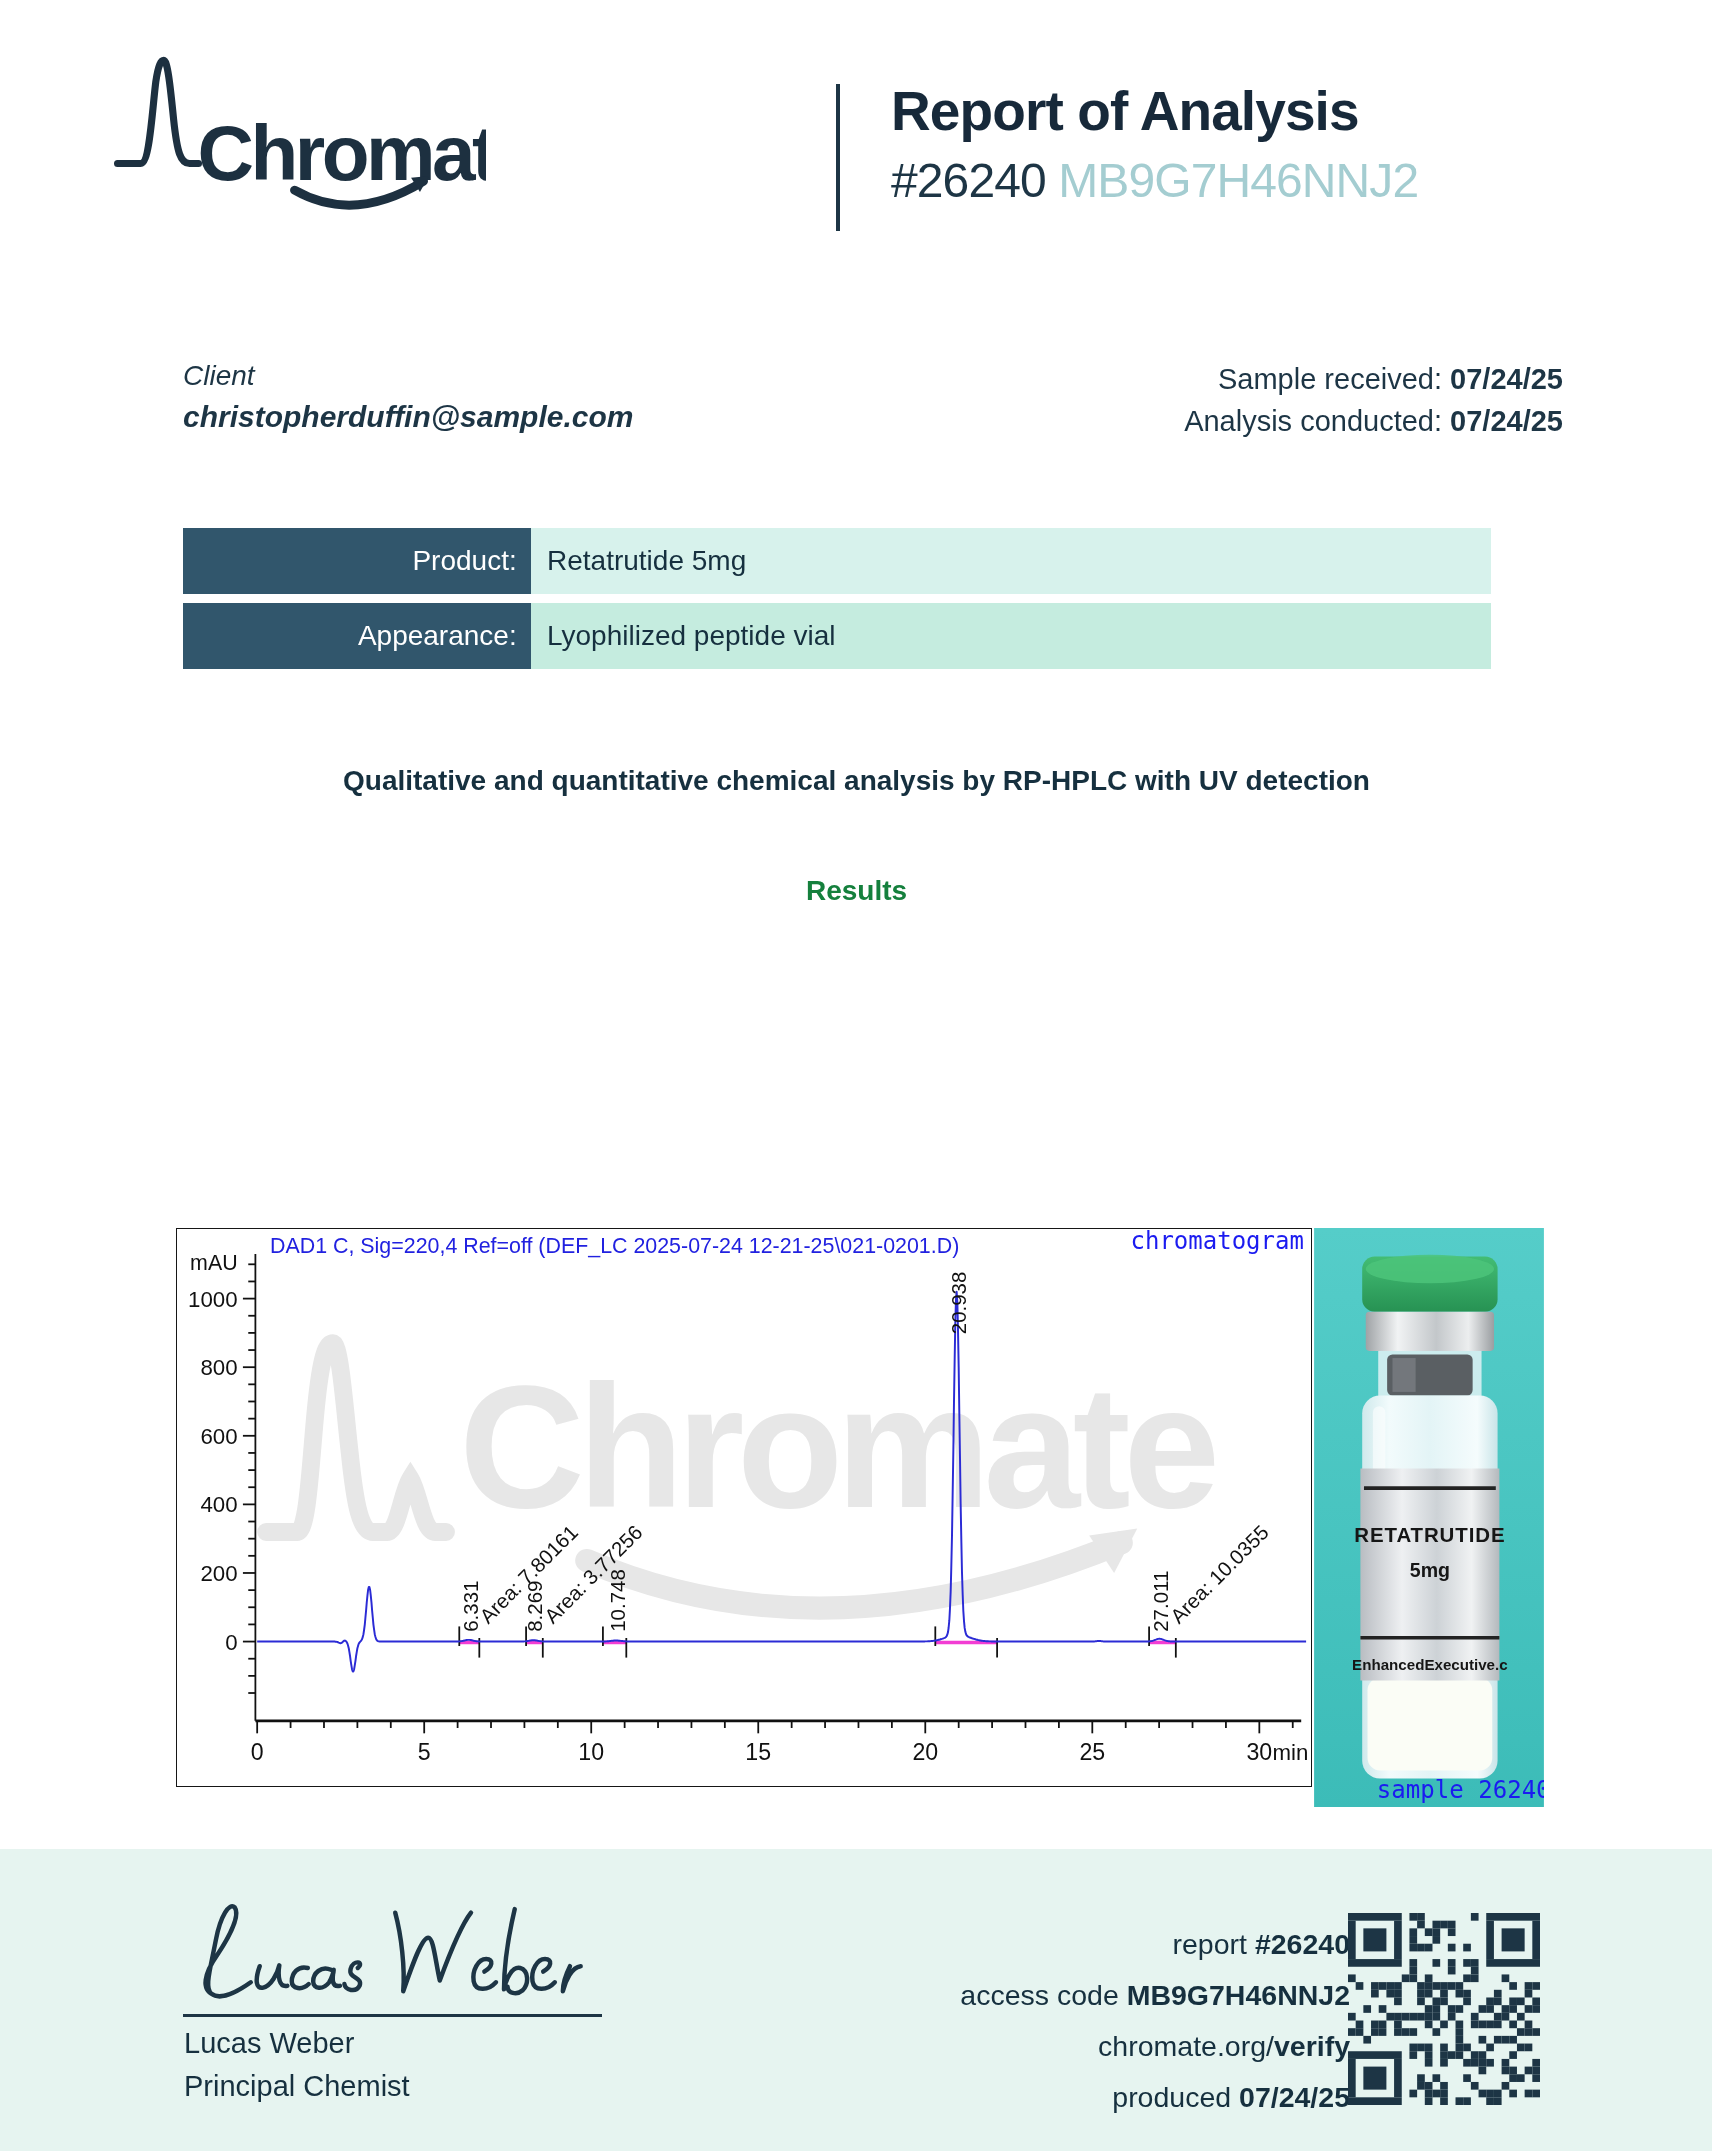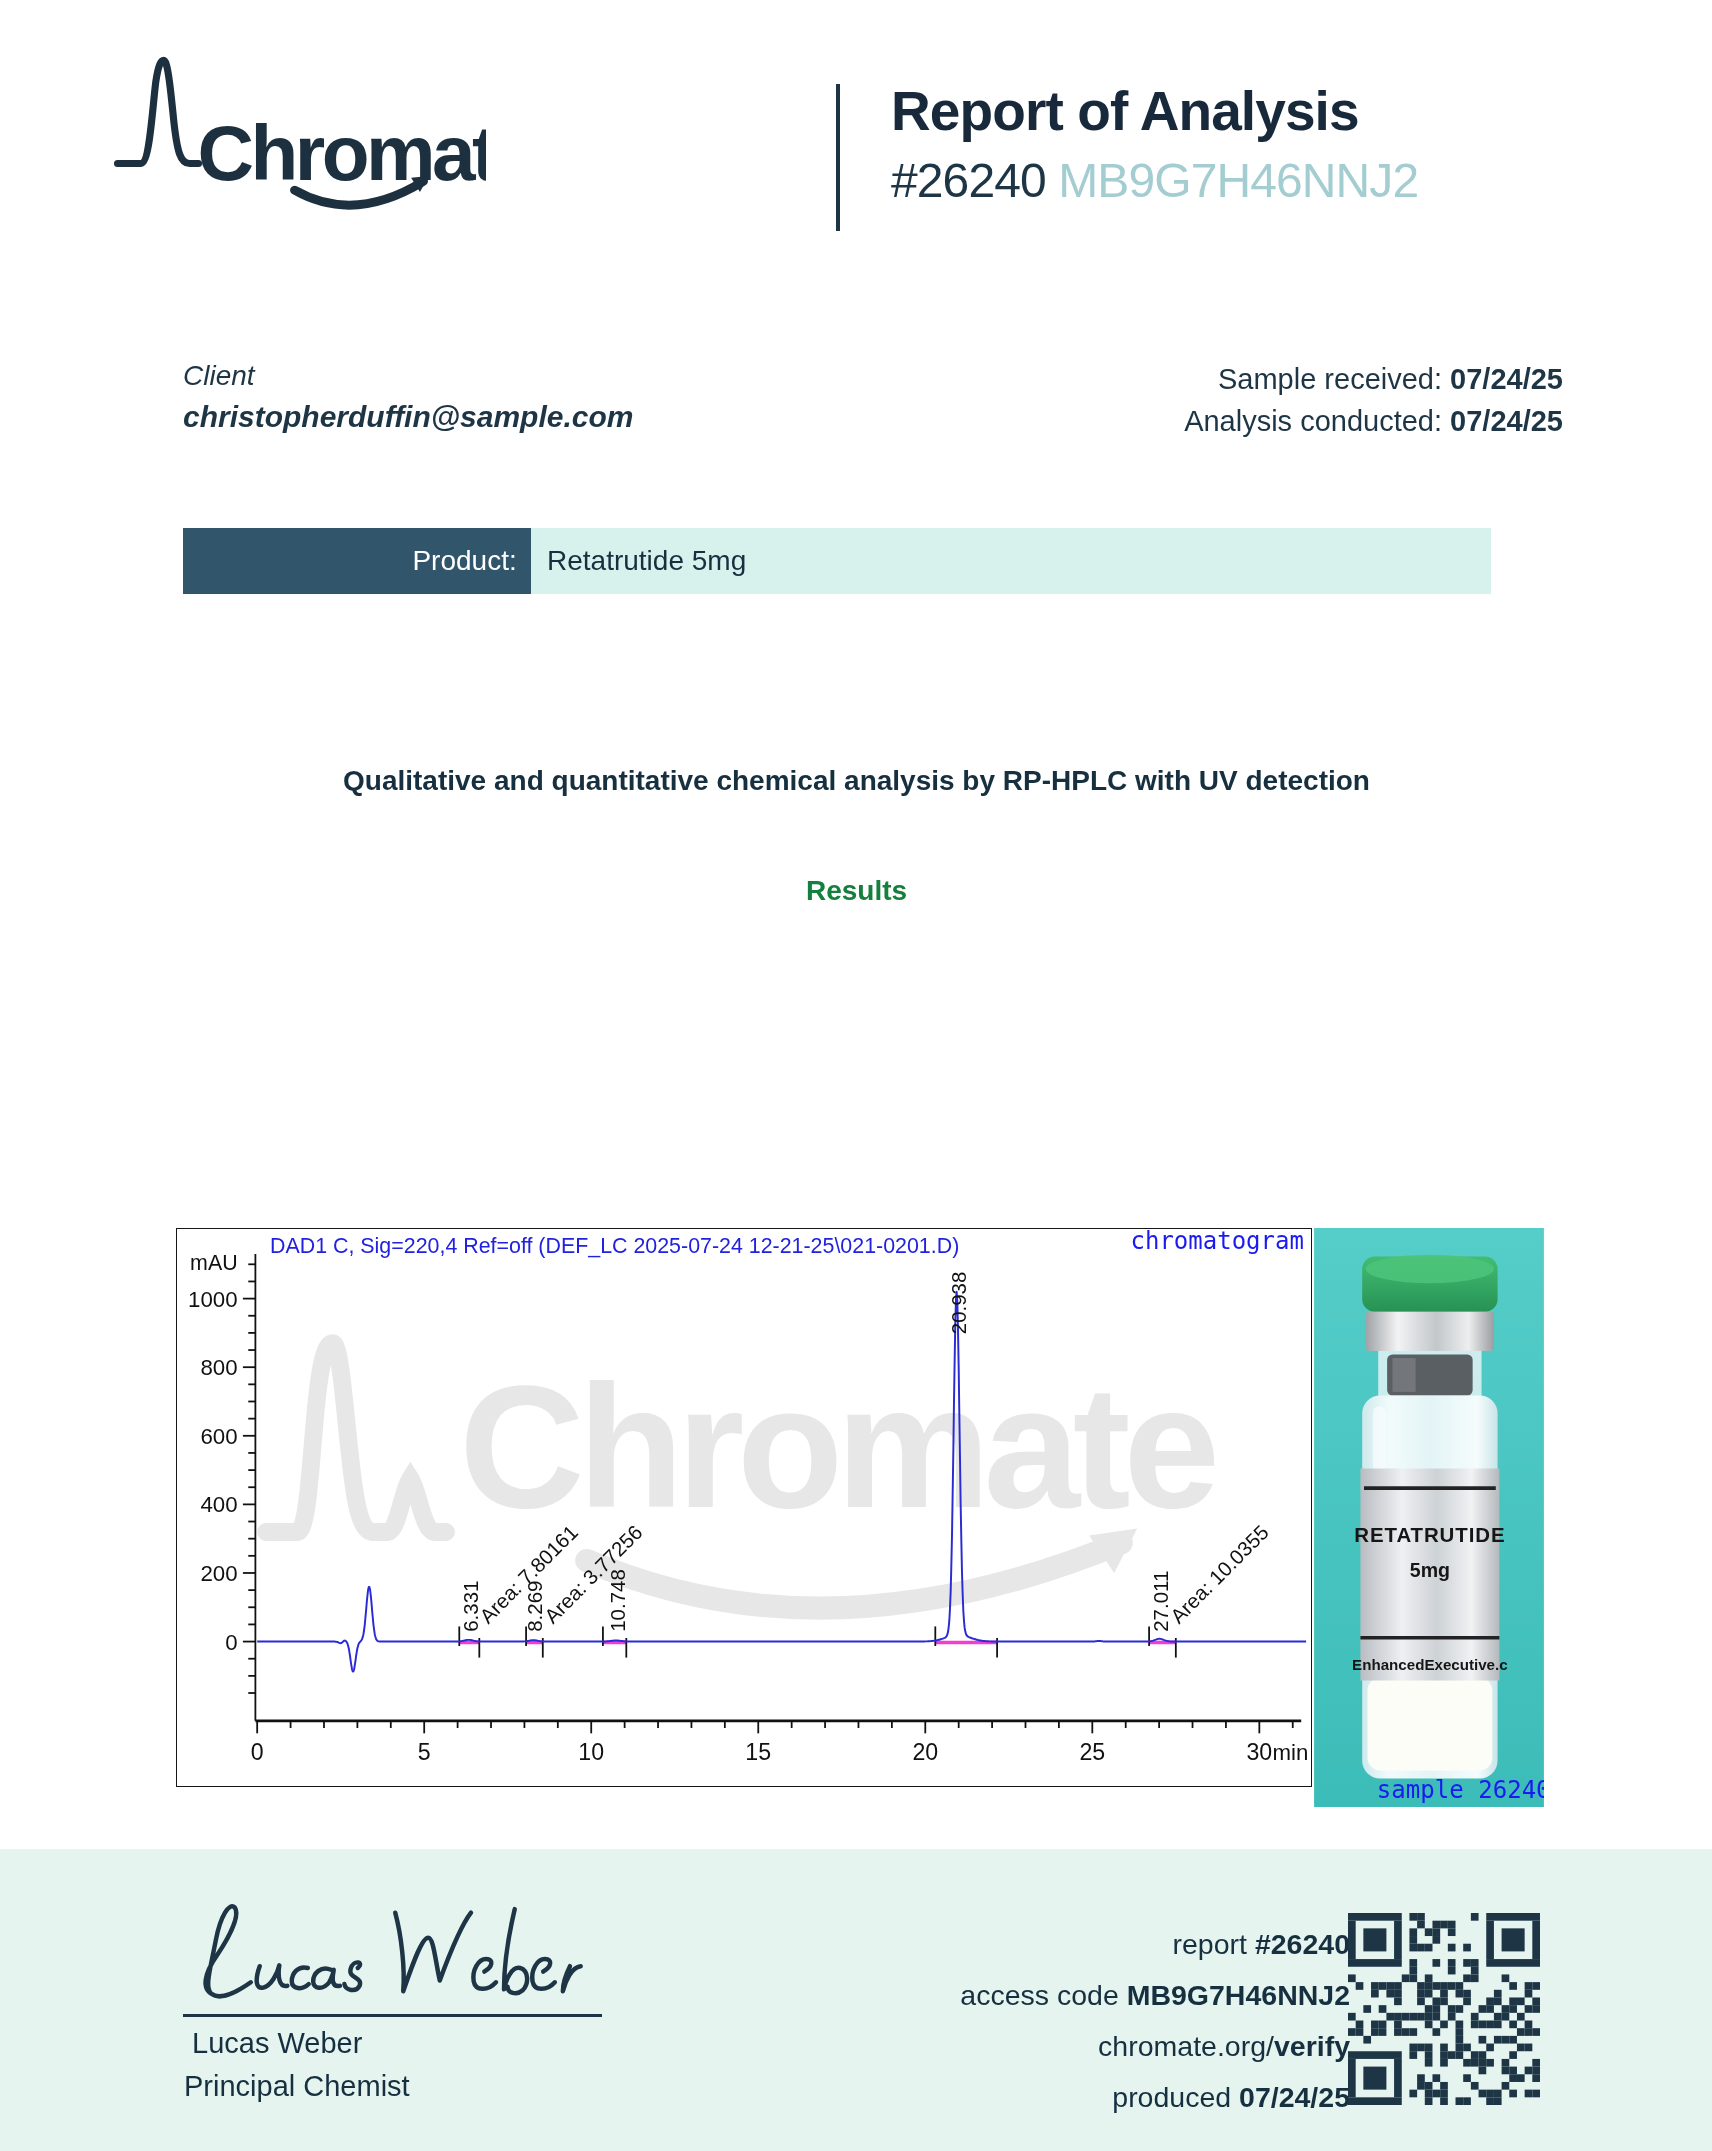--- a/index.html
+++ b/index.html
@@ -42,21 +42,21 @@
   .chart-box{position:relative;width:1134px;height:557px;border:1.8px solid #161616;background:#ffffff;}
   .chart-title{position:absolute;left:93px;top:5.3px;font-size:21.4px;color:#2121e0;white-space:nowrap;}
   .chart-corner{position:absolute;right:7.1px;top:-1.8px;font-family:"DejaVu Sans Mono",monospace;
                 font-size:24px;color:#1b1bf0;margin-left:44px;}
   .chart-svg{position:absolute;left:0;top:0;}
   .vial{position:relative;width:230px;height:579px;margin-left:1.8px;}
   
   .footer{position:absolute;left:0;top:1849px;width:1713px;height:302px;background:#e6f4f0;}
   .sig-svg{position:absolute;left:183px;top:53px;width:428px;height:107px;}
   .sig-line{position:absolute;left:183px;top:165px;width:419px;height:2.7px;background:#1d3545;}
-  .sig-name{position:absolute;left:184px;top:178px;font-size:29px;color:#16303f;margin-left:8px;}
+  .sig-name{position:absolute;left:184px;top:178px;font-size:29px;color:#16303f;}
   .sig-title{position:absolute;left:184px;top:221px;font-size:29px;color:#16303f;}
   .foot-lines{position:absolute;right:363px;top:70px;text-align:right;font-size:28.5px;line-height:51px;color:#16303f;}
   .foot-lines b{font-weight:700;}
   .qr{position:absolute;left:1348px;top:64px;width:192px;height:192px;}
 </style>
 </head>
 <body>
 
 <div class="page">
 
@@ -84,20 +84,24 @@
 
   <div class="meta-right">
     <div><span>Sample received: </span><b>07/24/25</b></div>
     <div><span>Analysis conducted: </span><b>07/24/25</b></div>
   </div>
 
   <div class="tbl tbl--product">
     <div class="trow">
       <div class="tlabel">Product:</div>
       <div class="tvalue shade-light">Retatrutide 5mg</div>
+    </div>
+    <div class="trow">
+      <div class="tlabel">Appearance:</div>
+      <div class="tvalue shade-dark">Lyophilized peptide vial</div>
     </div>
   </div>
 
   <div class="method-line">Qualitative and quantitative chemical analysis by RP-HPLC with UV detection</div>
   <div class="results-heading">Results</div>
 
 
   <div class="chromo">
     <div class="chart-box">
       <svg id="chartsvg" class="chart-svg" width="1134" height="557" viewBox="0 0 1273 625">

